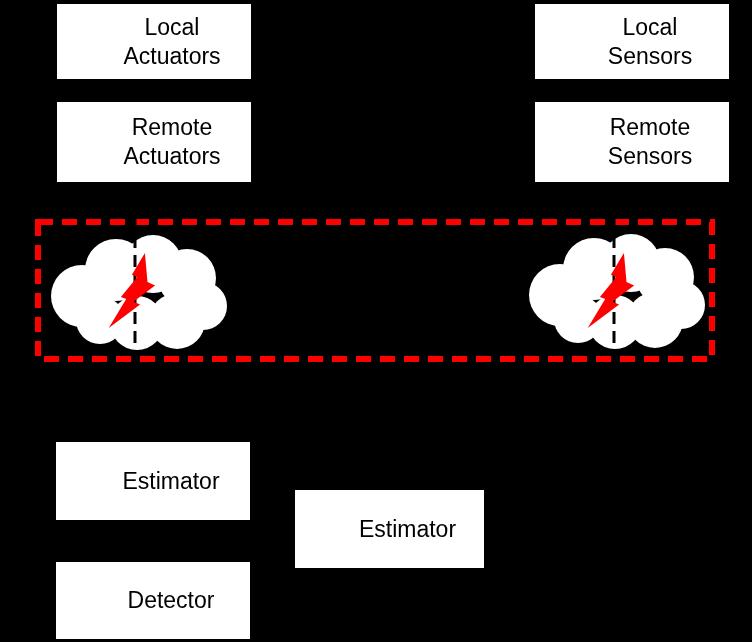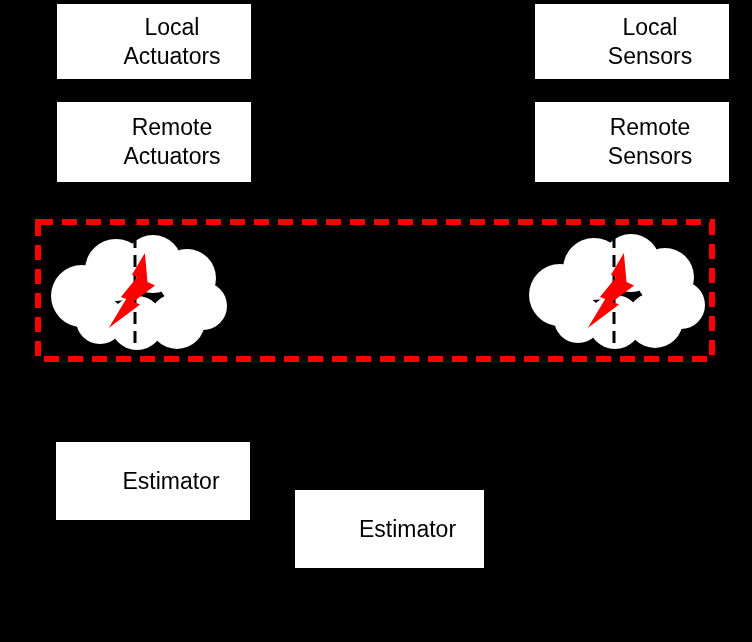--- a/index.html
+++ b/index.html
@@ -61,20 +61,23 @@
   </div>
 
   <div class="node" style="left:56px; top:442px; width:158px; height:78px;">
     <span class="node-label">Estimator</span>
   </div>
 
   <div class="node" style="left:295px; top:442px; width:153px; height:78px;margin-top:48px;">
     <span class="node-label">Estimator</span>
   </div>
 
+  <div class="node" style="left:56px; top:562px; width:158px; height:77px;">
+    <span class="node-label">Detector</span>
+  </div>
 
   <svg id="overlay" viewBox="0 0 752 642" xmlns="http://www.w3.org/2000/svg">
 
     <rect x="38" y="222" width="674" height="137" fill="none" stroke="#FF0000" stroke-width="6" stroke-dasharray="15 9"></rect>
 
     <g>
       <g transform="translate(50,236)" fill="#FFFFFF">
         <circle cx="32" cy="60" r="31"></circle>
         <circle cx="66" cy="34" r="31"></circle>
         <circle cx="103" cy="28" r="29"></circle>

